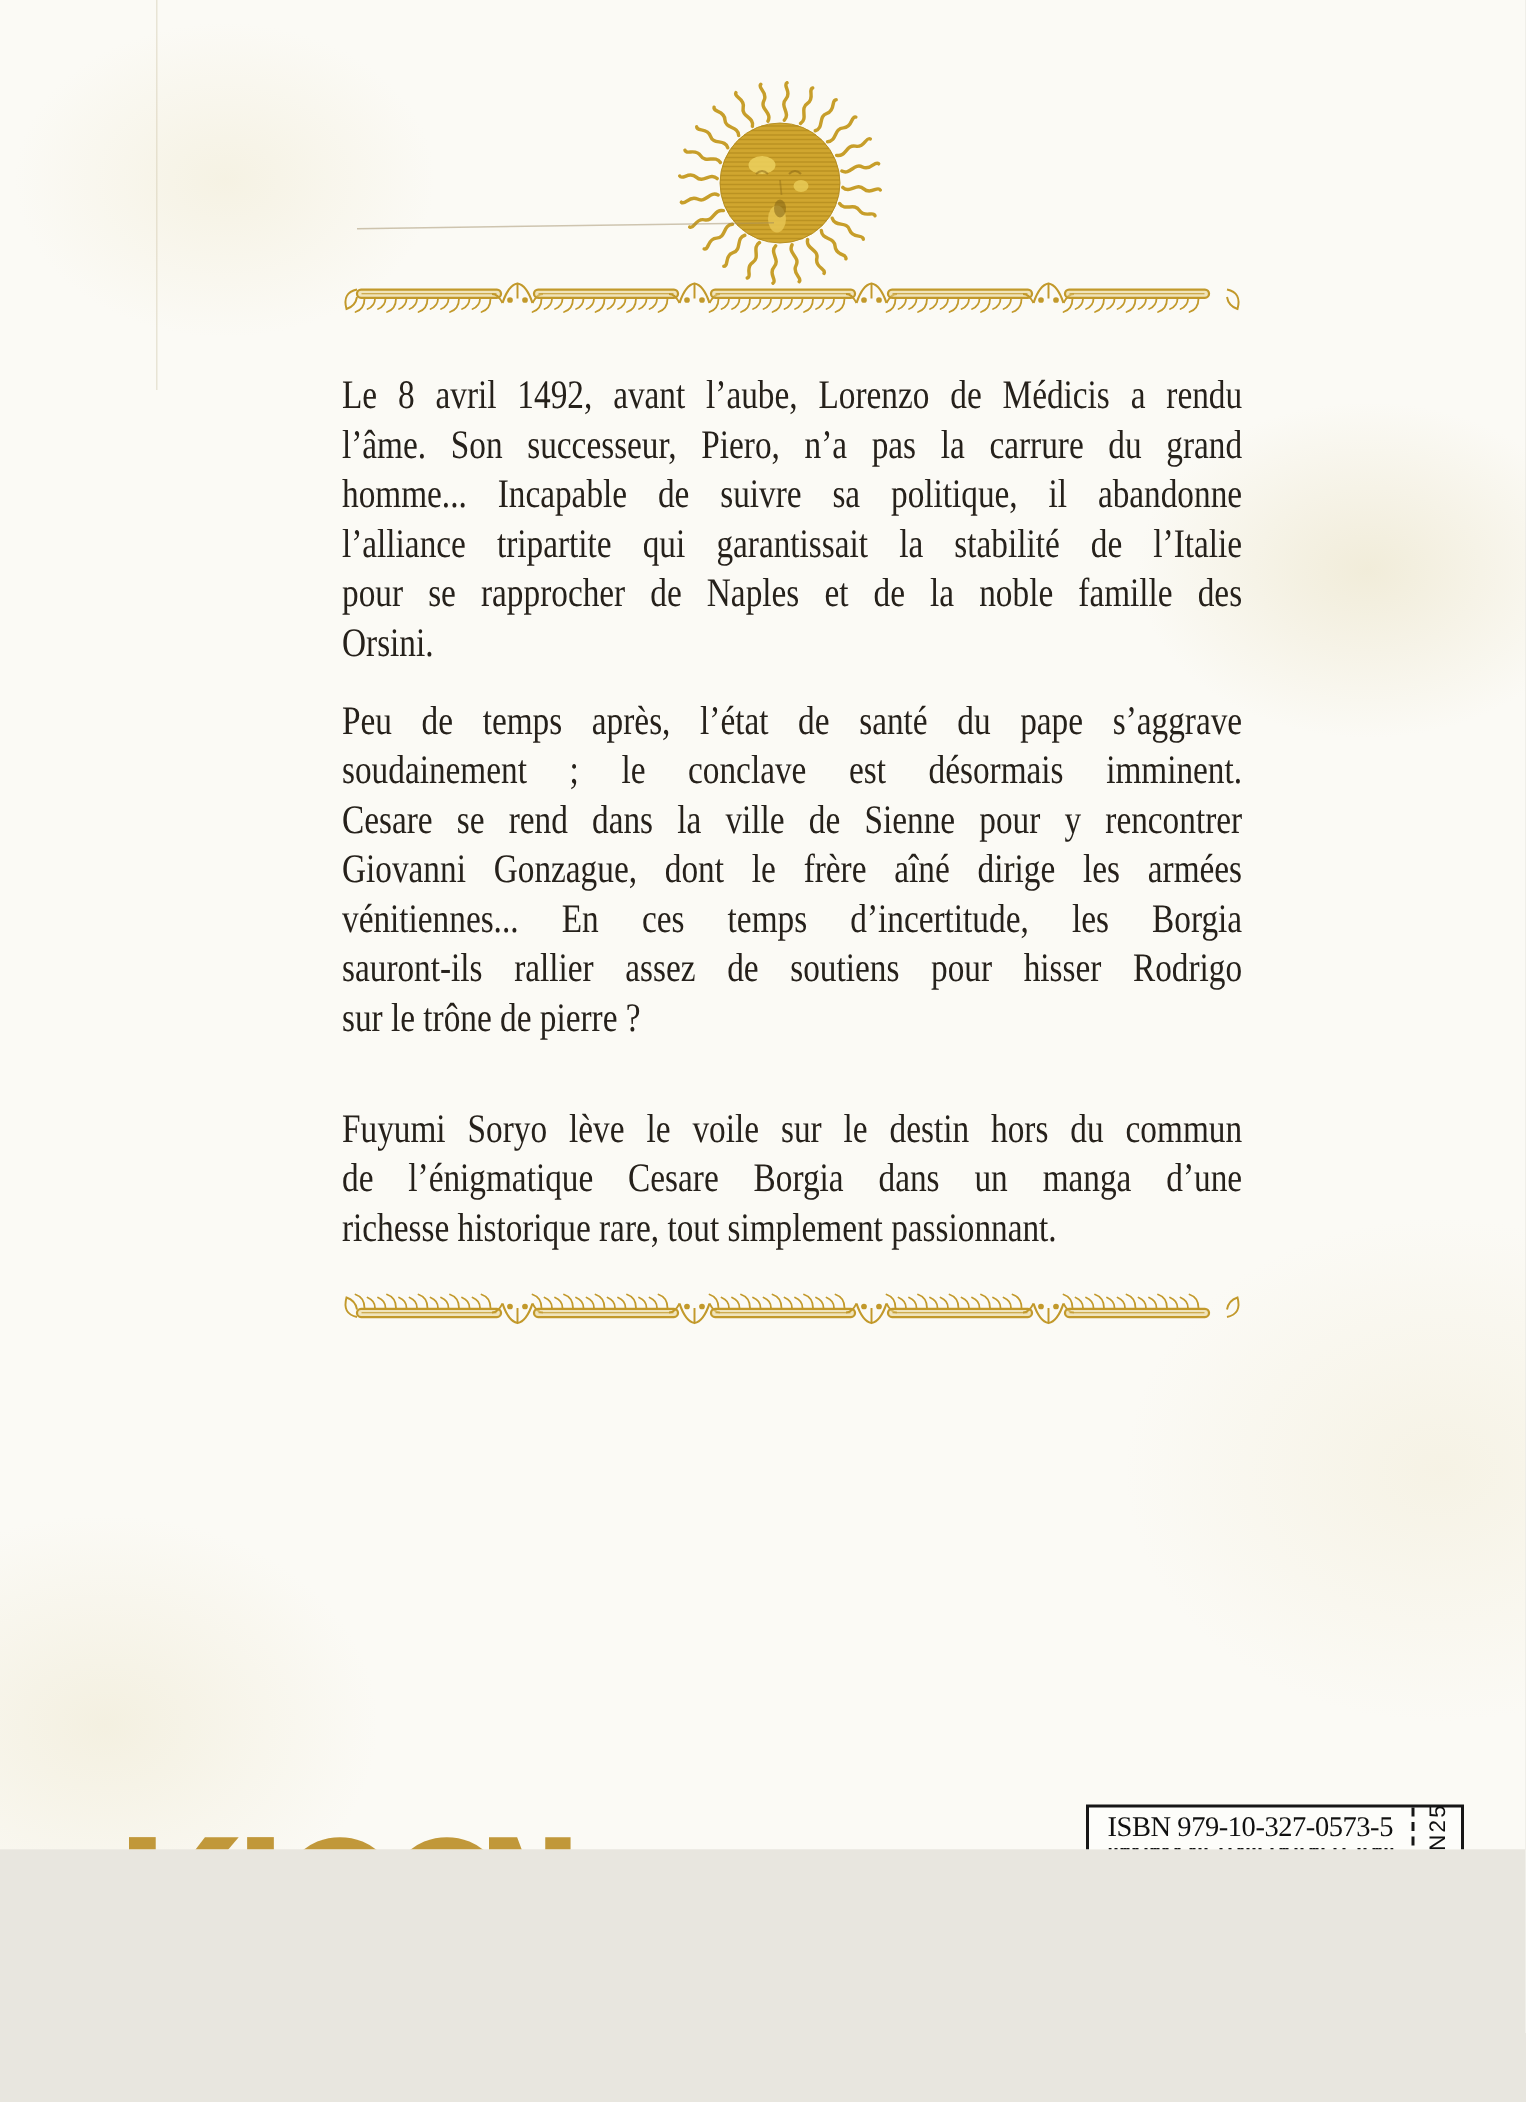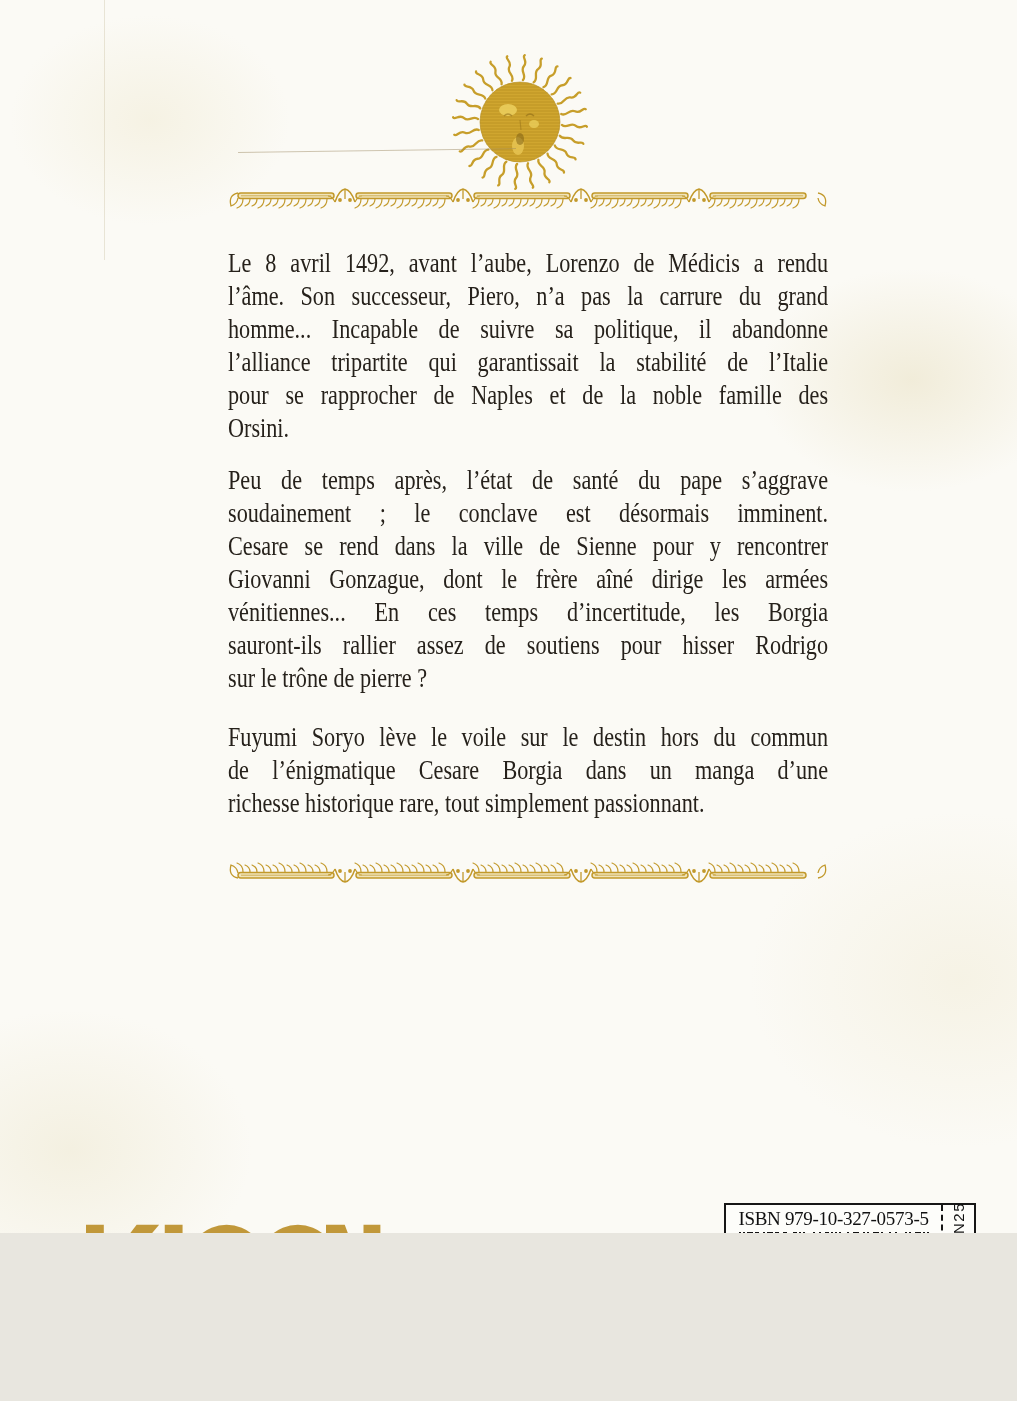--- a/index.html
+++ b/index.html
@@ -13,21 +13,21 @@
       #fbfaf5;
     font-family:"Liberation Serif", serif;
   }
   .abs{position:absolute;}
   
   .synopsis{
     position:absolute;left:228px;top:247px;width:600px;
     color:#26211b;font-size:27px;line-height:33px;
   }
   .paragraph{margin:0 0 19px 0;}
-  .paragraph:nth-child(2){margin-bottom:26px;}
+  .paragraph:nth-child(2){margin-bottom:41px;}
   .line{
     width:730px;transform:scaleX(0.822);transform-origin:0 0;
     text-align:justify;text-align-last:justify;white-space:nowrap;
   }
   .line.last{text-align-last:left;}
   
   .crease-sun{left:238px;top:150px;width:278px;height:1px;background:rgba(150,130,90,.45);transform:rotate(-0.8deg);}
   .crease-left{left:104px;top:0;width:1px;height:260px;background:rgba(205,195,165,.4);}
   .bottom-edge{left:0;top:1395px;width:1017px;height:6px;}
   .bottom-edge div{position:absolute;}

